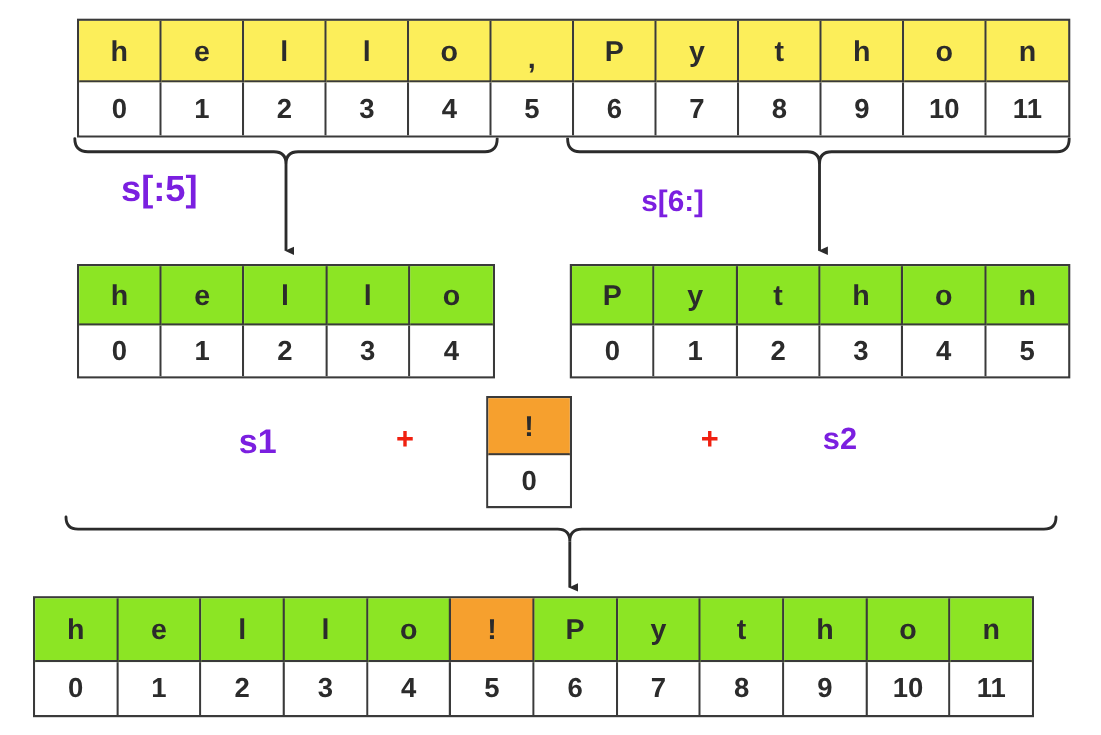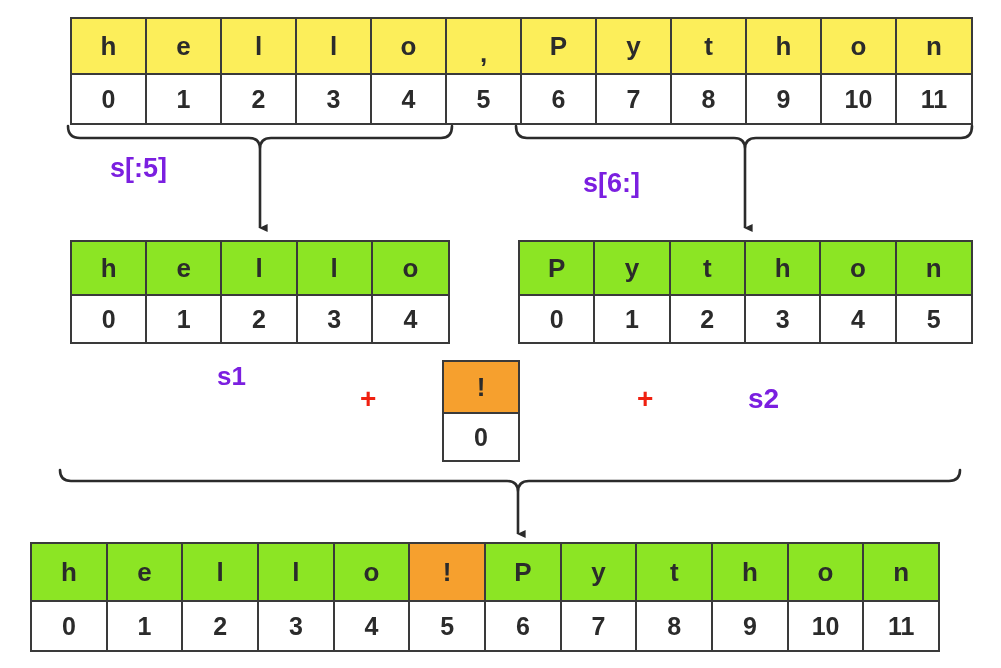--- a/index.html
+++ b/index.html
@@ -139,21 +139,21 @@
       <div class="cell idx" style="width:75px;height:48px;font-size:25px;">5</div>
       <div class="cell idx" style="width:75px;height:48px;font-size:25px;">6</div>
       <div class="cell idx" style="width:75px;height:48px;font-size:25px;">7</div>
       <div class="cell idx" style="width:75px;height:48px;font-size:25px;">8</div>
       <div class="cell idx" style="width:75px;height:48px;font-size:25px;">9</div>
       <div class="cell idx" style="width:75px;height:48px;font-size:25px;">10</div>
       <div class="cell idx" style="width:74px;height:48px;font-size:25px;">11</div>
     </div>
   </div>
 
-  <div class="label purple" style="left:110px; top:153px; font-size:27px;">s[:5]</div>
+  <div class="label purple" style="left:110px; top:153px; font-size:33px;">s[:5]</div>
 
   <div class="label purple" style="left:583px; top:168px; font-size:27px;">s[6:]</div>
 
   <div class="strtable" id="table-slice-left" style="left:70px; top:240px; width:380px; height:104px;">
     <div class="strrow charrow">
       <div class="cell green" style="width:76px;height:54px;font-size:26px;">h</div>
       <div class="cell green" style="width:76px;height:54px;font-size:26px;">e</div>
       <div class="cell green" style="width:76px;height:54px;font-size:26px;">l</div>
       <div class="cell green" style="width:76px;height:54px;font-size:26px;">l</div>
       <div class="cell green" style="width:76px;height:54px;font-size:26px;">o</div>
@@ -179,21 +179,21 @@
     <div class="strrow idxrow">
       <div class="cell idx" style="width:76px;height:46px;font-size:25px;">0</div>
       <div class="cell idx" style="width:76px;height:46px;font-size:25px;">1</div>
       <div class="cell idx" style="width:76px;height:46px;font-size:25px;">2</div>
       <div class="cell idx" style="width:76px;height:46px;font-size:25px;">3</div>
       <div class="cell idx" style="width:76px;height:46px;font-size:25px;">4</div>
       <div class="cell idx" style="width:75px;height:46px;font-size:25px;">5</div>
     </div>
   </div>
 
-  <div class="label purple" style="left:217px; top:361px; font-size:26px;">s1</div>
+  <div class="label purple" style="left:217px; top:384px; font-size:31px;">s1</div>
 
   <div class="label red" style="left:360px; top:383px; font-size:28px;">+</div>
 
   <div class="minitable" id="table-separator" style="left:442px; top:360px; width:78px; height:102px;">
     <div class="strrow charrow">
       <div class="cell orange" style="width:74px;height:52px;font-size:26px;">!</div>
     </div>
     <div class="strrow idxrow">
       <div class="cell idx" style="width:74px;height:46px;font-size:25px;">0</div>
     </div>

